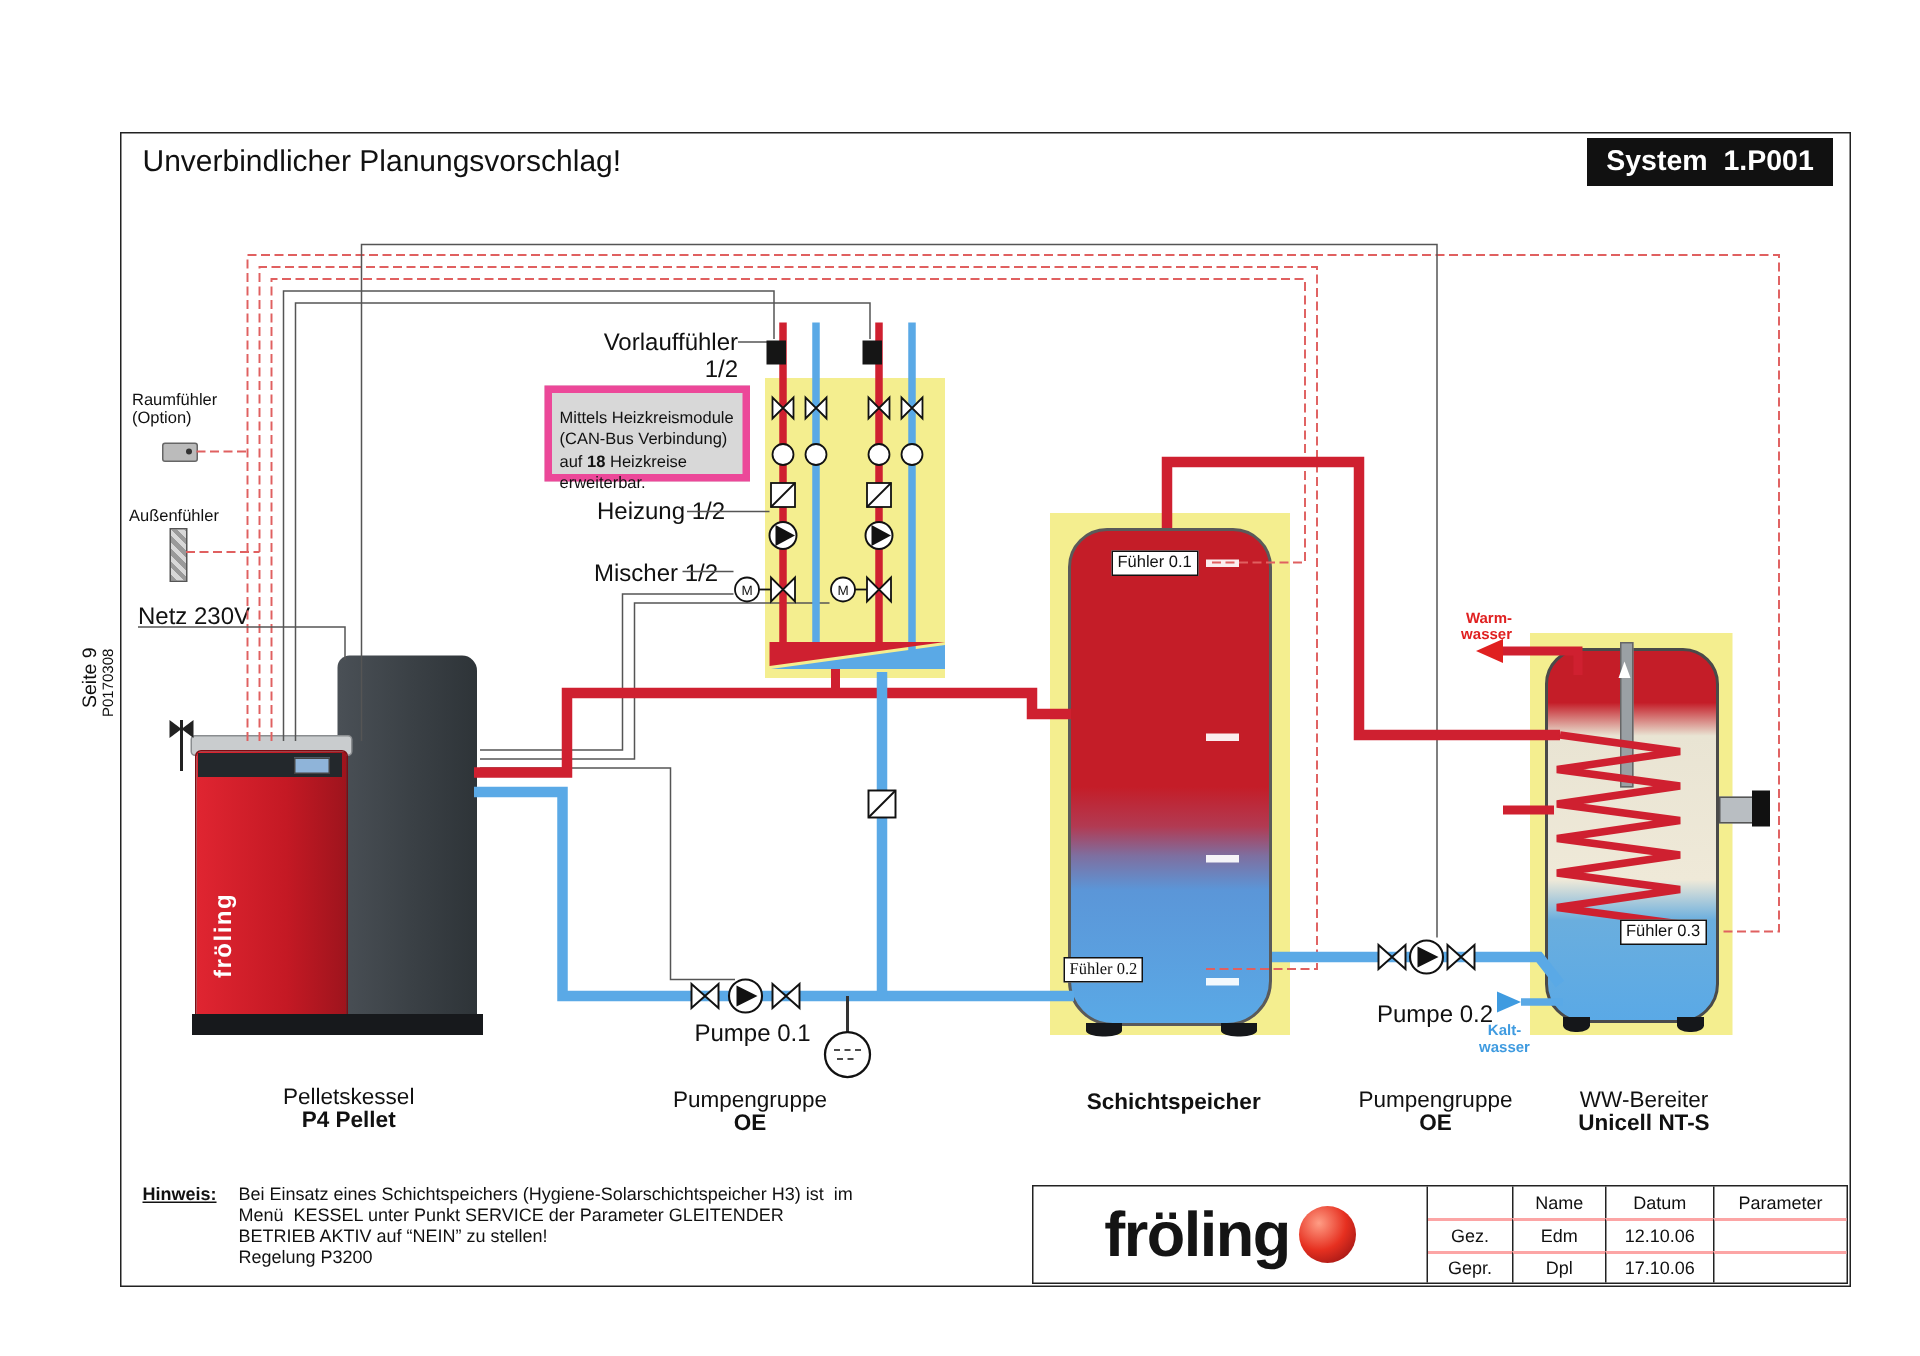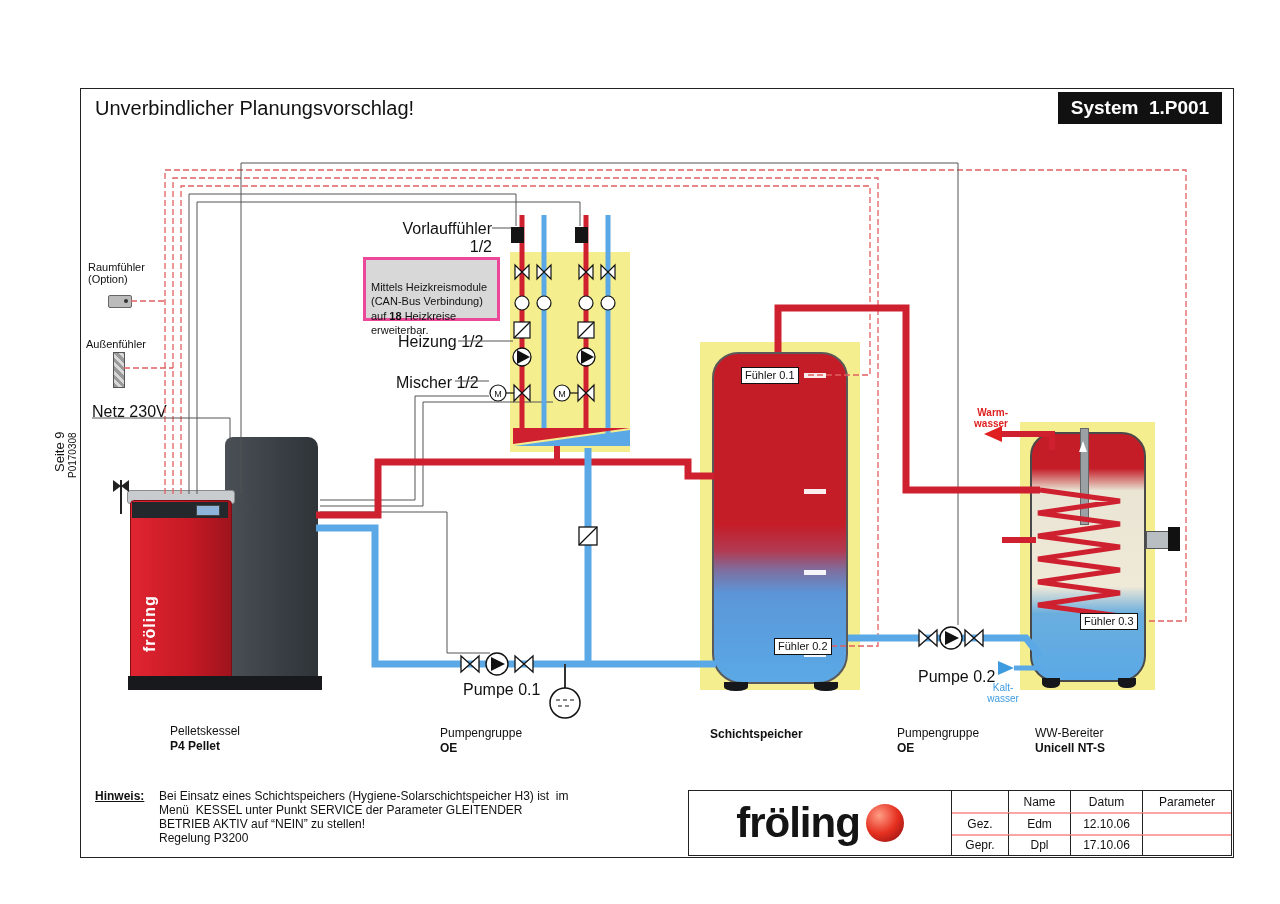--- a/index.html
+++ b/index.html
@@ -7,54 +7,54 @@
         font-family:"Liberation Sans",sans-serif;color:#111;}
   .abs{position:absolute;}
   .frame{left:80px;top:88px;width:1152px;height:768px;border:1px solid #222;}
   .page-title{left:95px;top:97px;font-size:20px;}
   .badge{left:1058px;top:92px;width:164px;height:32px;background:#111;color:#fff;
          font-weight:bold;font-size:19px;display:flex;align-items:center;justify-content:center;white-space:pre;}
   .rot{transform:rotate(-90deg);transform-origin:0 0;white-space:nowrap;}
   .lbl{font-size:16px;}
   .sm{font-size:11px;}
   .yellow{background:#f4ee8f;}
-  .infobox{left:363px;top:257px;width:137px;height:64px;background:#d8d8d8;border:3px solid #ec4899;
-           font-size:11px;line-height:1.3;padding:20px 5px;box-sizing:border-box;}
+  .infobox{left:363px;top:257px;width:137px;height:64px;background:#d8d8d8;border:5px solid #ec4899;
+           font-size:11px;line-height:1.3;padding:10px 5px;box-sizing:border-box;}
   .fuehler{background:#fff;border:1px solid #111;font-size:11px;padding:0 3px;line-height:15px;z-index:6;}
   .tank-buffer{left:712px;top:352px;width:136px;height:332px;border:2px solid #5a5a5a;box-sizing:border-box;
     border-radius:26px 26px 30px 30px;
     background:linear-gradient(180deg,#c41d28 0%,#c41d28 52%,#b23a52 60%,#7e6fa0 66%,#5b96d8 73%,#5aa9e6 100%);}
   .tank-ww{left:1030px;top:432px;width:116px;height:250px;border:2px solid #4a4a4a;box-sizing:border-box;
     border-radius:24px 24px 26px 26px;
     background:linear-gradient(180deg,#c41d28 0%,#c41d28 14%,#e9e4d3 23%,#efe9d8 62%,#6aaede 73%,#5aa9e6 100%);}
   .porttick{width:22px;height:5px;background:#fff;opacity:.92;}
   .foot{background:#15171a;border-radius:0 0 45% 45%;}
   .hopper{left:225px;top:437px;width:93px;height:240px;border-radius:8px 10px 0 0;
     background:linear-gradient(90deg,#4a5056,#3a4045 55%,#2e3438);}
   .boiler-cap{left:127px;top:490px;width:106px;height:12px;background:#c9ccce;border-radius:3px;border:1px solid #8a8d90;}
   .boiler-body{left:130px;top:500px;width:100px;height:177px;border-radius:4px 4px 0 0;border:1px solid #7a0e14;
     background:linear-gradient(90deg,#e02531,#c41924 60%,#9e141d);}
   .boiler-panel{left:132px;top:502px;width:96px;height:16px;background:#23282c;}
   .boiler-display{left:196px;top:505px;width:22px;height:9px;background:#8fb4d9;border:1px solid #444;}
   .boiler-base{left:128px;top:676px;width:194px;height:14px;background:#17191c;}
   .brand-vert{left:141px;top:652px;color:#fff;font-weight:bold;font-size:16px;letter-spacing:1px;}
-  .comp-label{font-size:12px;text-align:left;line-height:15px;}
+  .comp-label{font-size:15px;text-align:center;line-height:15px;}
   .bold{font-weight:bold;}
   .hinweis-line{white-space:pre;font-size:12px;line-height:14px;}
   .titleblock{left:688px;top:790px;width:544px;height:66px;border:1px solid #222;box-sizing:border-box;display:flex;z-index:5;background:#fff;}
   .logo-area{width:262px;position:relative;display:flex;align-items:center;justify-content:center;}
   .logo-text{font-size:42px;font-weight:bold;letter-spacing:-1px;color:#141414;}
   .logo-ball{width:38px;height:38px;border-radius:50%;margin-left:6px;
     background:radial-gradient(circle at 35% 30%,#ff9d85,#e63020 50%,#8e0f12 95%);}
   .tb-table{flex:1;display:grid;grid-template-columns:56px 62px 72px 1fr;grid-auto-rows:21.3px;border-left:1px solid #222;}
   .tb-cell{border-left:1px solid #222;border-top:2px solid #fca5a5;font-size:12px;display:flex;align-items:center;justify-content:center;}
   .tb-cell.first{border-left:none;}
   .tb-cell.toprow{border-top:none;}
   .warm{color:#e02020;font-weight:bold;font-size:10px;text-align:right;line-height:11px;}
-  .kalt{color:#3f9be0;font-weight:normal;font-size:10px;text-align:center;line-height:11px;} .z4{z-index:4;}
+  .kalt{color:#3f9be0;font-weight:bold;font-size:10px;text-align:center;line-height:11px;} .z4{z-index:4;}
   svg.overlay{position:absolute;left:0;top:0;z-index:3;pointer-events:none;}
 </style>
 </head>
 <body>
 
 <div class="page">
 
   <div class="abs frame"></div>
 
   <div class="abs page-title">Unverbindlicher Planungsvorschlag!</div>
@@ -95,21 +95,21 @@
 
   <div class="abs yellow" style="left:700px;top:342px;width:160px;height:348px;"></div>
   <div class="abs tank-buffer"></div>
   <div class="abs porttick" style="left:804px;top:373px;"></div>
   <div class="abs porttick" style="left:804px;top:489px;"></div>
   <div class="abs porttick" style="left:804px;top:570px;"></div>
   <div class="abs porttick" style="left:804px;top:652px;"></div>
   <div class="abs foot" style="left:724px;top:682px;width:24px;height:9px;"></div>
   <div class="abs foot" style="left:814px;top:682px;width:24px;height:9px;"></div>
   <div class="abs fuehler" style="left:741px;top:367px;">Fühler 0.1</div>
-  <div class="abs fuehler" style="left:774px;top:638px;">Fühler 0.2</div>
+  <div class="abs fuehler" style="left:709px;top:638px;font-family:Liberation Serif, serif;">Fühler 0.2</div>
 
   <div class="abs yellow" style="left:1020px;top:422px;width:135px;height:268px;"></div>
   <div class="abs tank-ww"></div>
   <div class="abs" style="left:1080px;top:428px;width:7px;height:95px;background:#9aa0a4;border:1px solid #666;"></div>
   <div class="abs" style="left:1146px;top:531px;width:26px;height:16px;background:#b9bec2;border:1px solid #555;"></div>
   <div class="abs" style="left:1168px;top:527px;width:12px;height:24px;background:#111;"></div>
   <div class="abs foot" style="left:1042px;top:678px;width:18px;height:10px;"></div>
   <div class="abs foot" style="left:1118px;top:678px;width:18px;height:10px;"></div>
   <div class="abs fuehler" style="left:1080px;top:613px;">Fühler 0.3</div>
 

